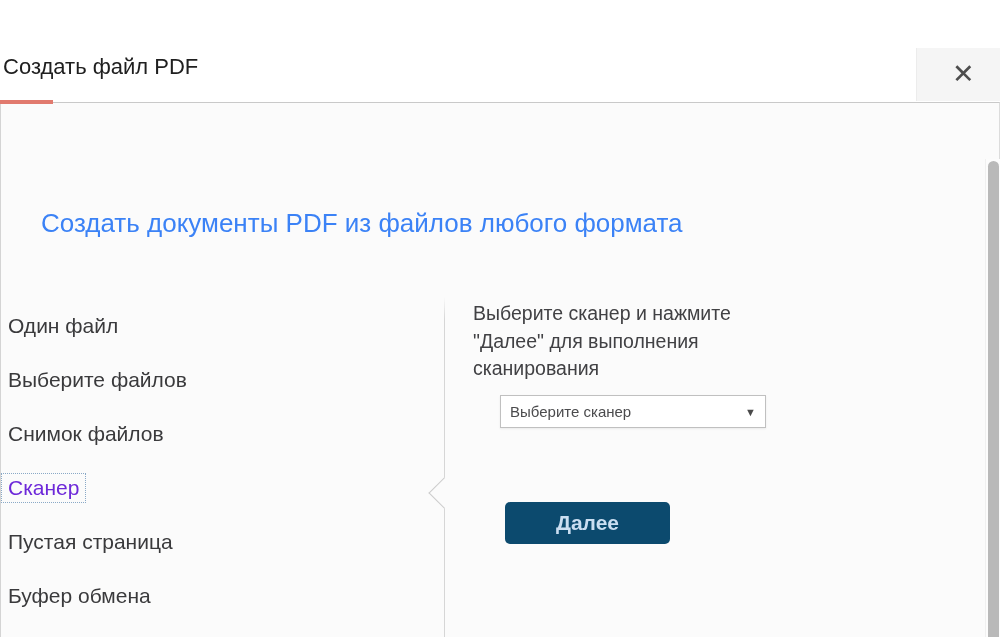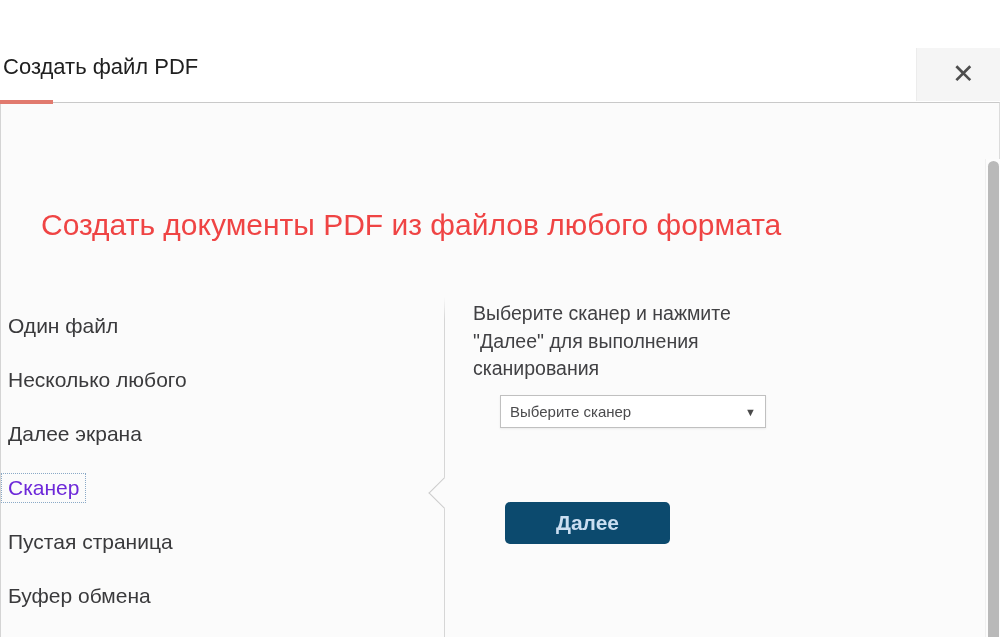--- a/index.html
+++ b/index.html
@@ -15,21 +15,21 @@
   .close-glyph { margin-left:35px; font-size:27px; color:#4e4e4e; line-height:1; }
 
   
   .dialog { position:absolute; left:0; top:54px; width:1000px; height:579px;
     background:#fbfbfb; border-top:1px solid #c9c9c9; border-left:1px solid #d4d4d4;
     border-right:1px solid #dcdcdc; border-bottom:3px solid #a3a3a3; }
   .accent-line { position:absolute; left:0; top:52px; width:53px; height:4px;
     background:#e17a6e; z-index:5; }
 
   .heading { position:absolute; left:40px; top:105px; width:920px;
-    font-size:30px; color:#ef4444; letter-spacing:0px; }
+    font-size:26px; color:#3b82f6; letter-spacing:0px; }
 
   
   .menu { position:absolute; left:0; top:196px; width:407px; text-align:left; }
   .menu-item { height:54px; line-height:54px; font-size:21px; color:#3a3a3c;
     cursor:pointer; white-space:nowrap; }
   .menu-item .lbl { display:inline-block; line-height:normal; padding:2px 6px;
     border:1px dotted transparent; }
   .menu-item.selected .lbl { color:#6d28d9; border-color:#8aa9c7; }
 
   
@@ -78,25 +78,25 @@
 
     <div class="heading">Создать документы PDF из файлов любого формата</div>
 
     <div class="menu">
 
         <div class="menu-item">
           <span class="lbl">Один файл</span>
         </div>
 
         <div class="menu-item">
-          <span class="lbl">Несколько любого</span>
+          <span class="lbl">Выберите файлов</span>
         </div>
 
         <div class="menu-item">
-          <span class="lbl">Далее экрана</span>
+          <span class="lbl">Снимок файлов</span>
         </div>
 
         <div class="menu-item selected">
           <span class="lbl">Сканер</span>
         </div>
 
 
         <div class="menu-item">
           <span class="lbl">Пустая страница</span>
         </div>

